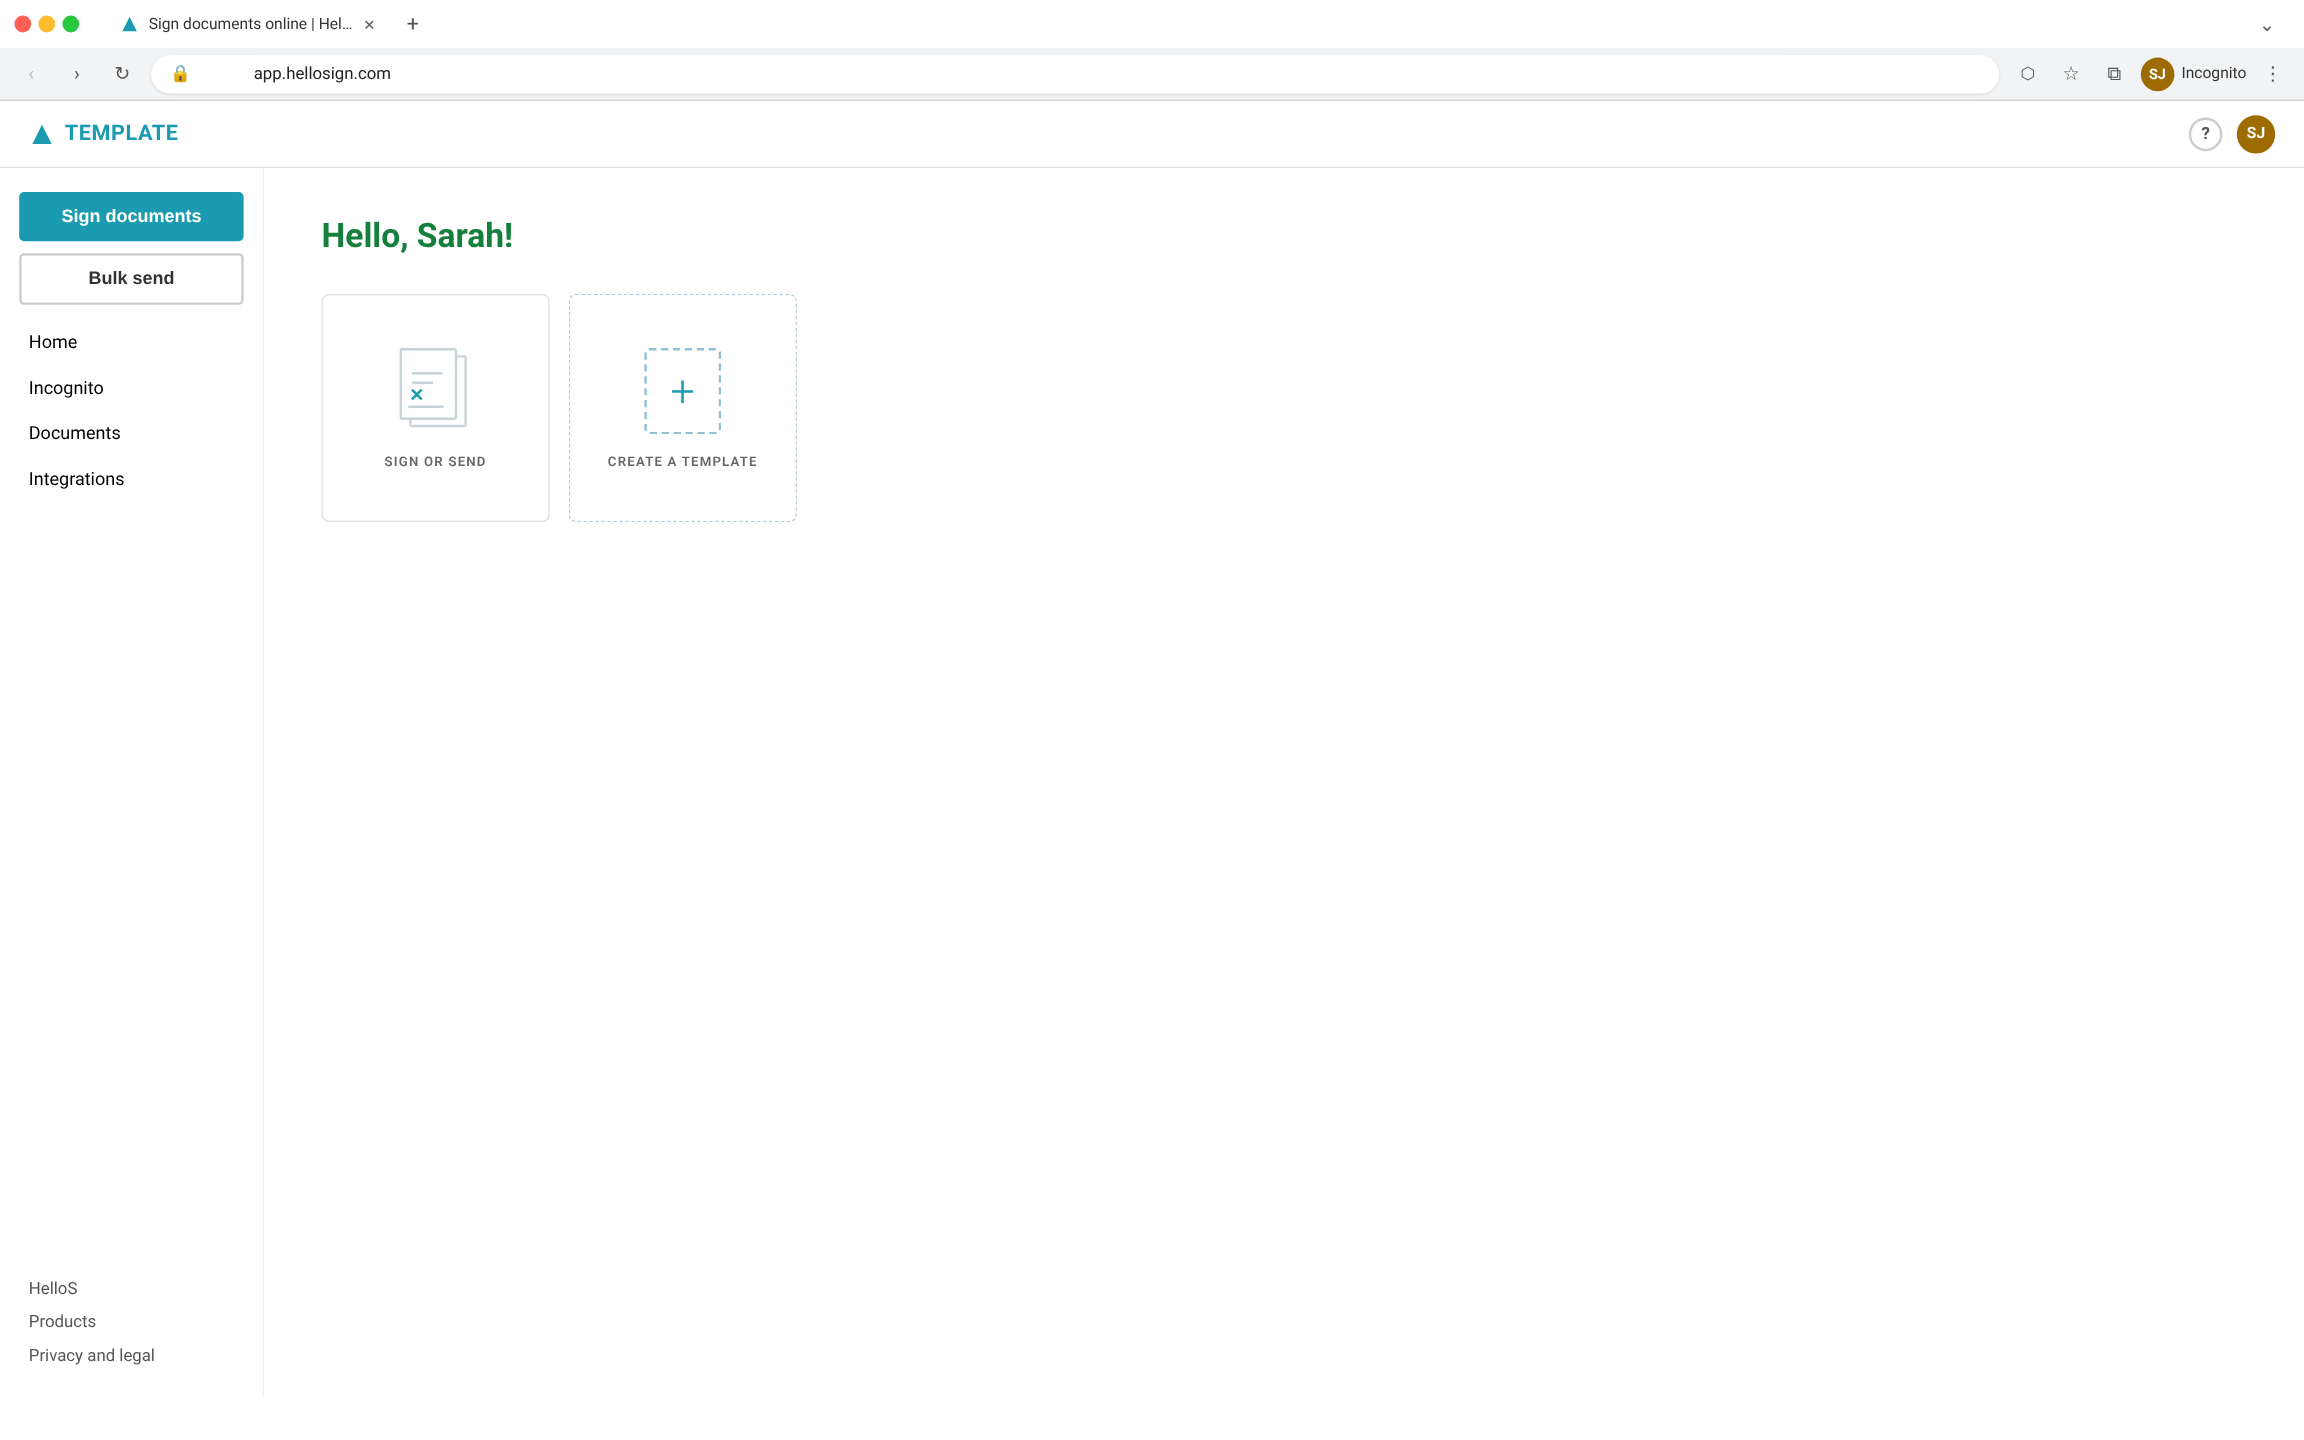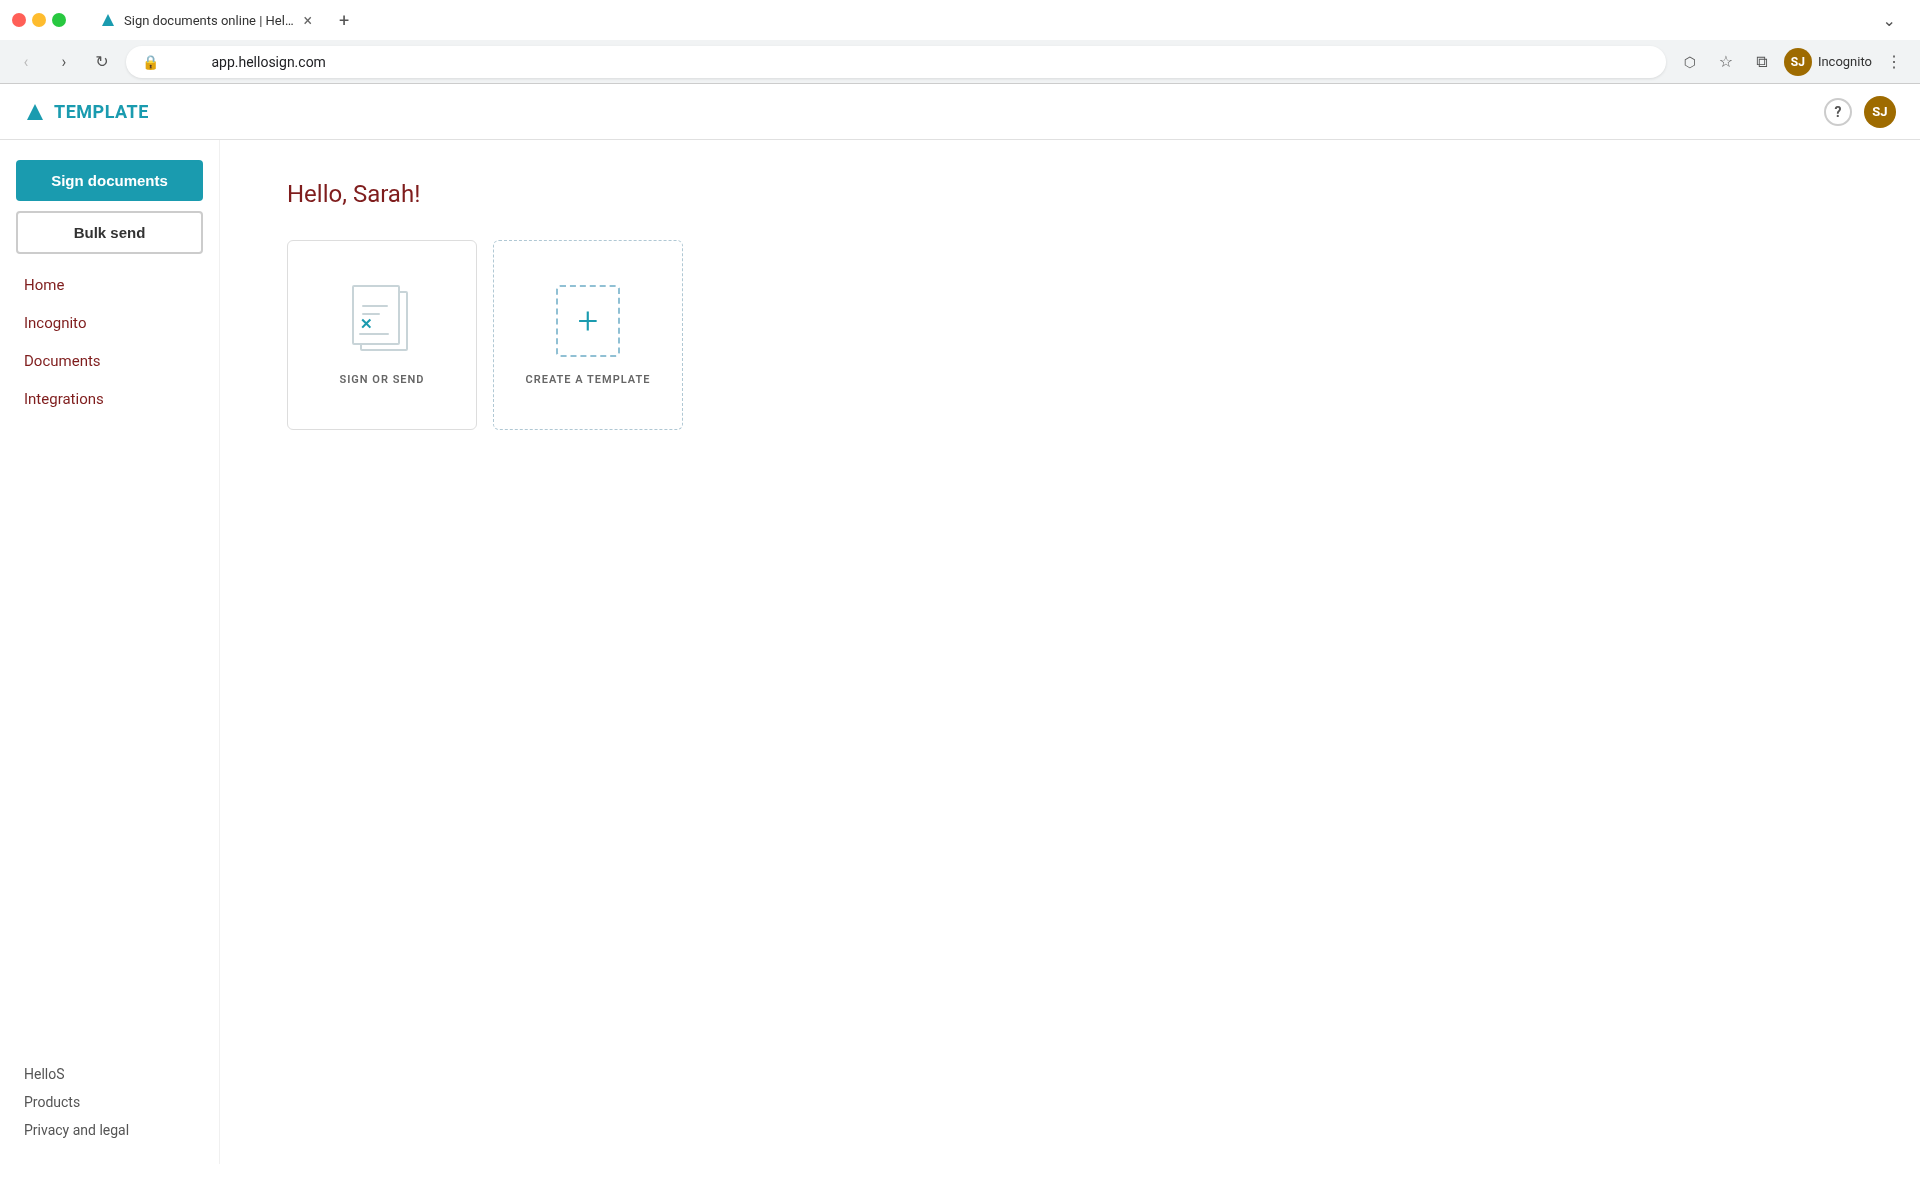--- a/index.html
+++ b/index.html
@@ -29,33 +29,33 @@
 
     
     .app { display: flex; flex-direction: column; height: calc(1200px - 120px); }
     .app-header { height: 56px; border-bottom: 1px solid #e0e0e0; display: flex; align-items: center; justify-content: space-between; padding: 0 24px; }
     .hellosign-logo { display: flex; align-items: center; gap: 8px; }
     .logo-text { font-size: 18px; font-weight: 700; color: #1a9baf; letter-spacing: 0.5px; }
     .header-right { display: flex; align-items: center; gap: 12px; }
     .header-help { width: 28px; height: 28px; border-radius: 50%; border: 2px solid #ccc; display: flex; align-items: center; justify-content: center; color: #555; font-size: 14px; font-weight: bold; cursor: pointer; }
     .header-avatar { width: 32px; height: 32px; border-radius: 50%; background: #9e6b00; display: flex; align-items: center; justify-content: center; color: #fff; font-size: 13px; font-weight: bold; cursor: pointer; }
 
-    .app-body { display: flex; flex: 1; overflow: hidden; gap: 19px; }
+    .app-body { display: flex; flex: 1; overflow: hidden; }
 
     
     .sidebar { width: 220px; padding: 20px 16px; display: flex; flex-direction: column; border-right: 1px solid #f0f0f0; }
     .btn-sign-docs { background: #1a9baf; color: #fff; border: none; border-radius: 4px; padding: 12px 16px; font-size: 15px; font-weight: 600; cursor: pointer; text-align: center; margin-bottom: 10px; width: 100%; }
     .btn-bulk-send { background: #fff; color: #333; border: 2px solid #ccc; border-radius: 4px; padding: 11px 16px; font-size: 15px; font-weight: 600; cursor: pointer; text-align: center; margin-bottom: 12px; width: 100%; }
-    .nav-item { padding: 10px 8px; font-size: 15px; color: #7f1d1d; cursor: pointer; border-radius: 4px; }
+    .nav-item { padding: 10px 8px; font-size: 15px; color: #000000; cursor: pointer; border-radius: 4px; }
     .sidebar-footer { margin-top: auto; padding-top: 20px; }
     .footer-link { padding: 6px 8px; font-size: 14px; color: #555; cursor: pointer; }
 
     
     .main-content { flex: 1; padding: 40px 48px; }
-    .page-title { font-size: 24px; font-weight: 400; color: #7f1d1d; margin-bottom: 32px; }
+    .page-title { font-size: 28px; font-weight: 700; color: #15803d; margin-bottom: 32px; }
 
     
     .cards-row { display: flex; gap: 16px; }
     .card { width: 190px; height: 190px; border: 1px solid #ddd; border-radius: 6px; display: flex; flex-direction: column; align-items: center; justify-content: center; cursor: pointer; background: #fff; transition: box-shadow 0.2s; }
     .card-template { border: 1.5px dashed #b0c8d4; }
     .card-label { font-size: 11px; font-weight: 600; color: #666; letter-spacing: 1px; margin-top: 16px; text-transform: uppercase; text-align: center; }
 
     
     .doc-icon { position: relative; width: 60px; height: 72px; }
 

